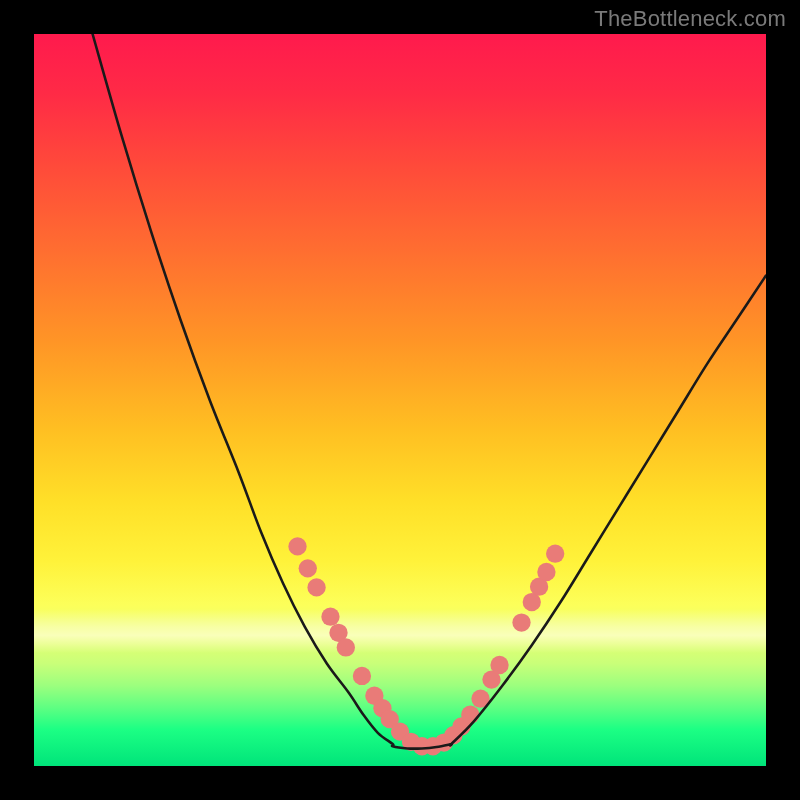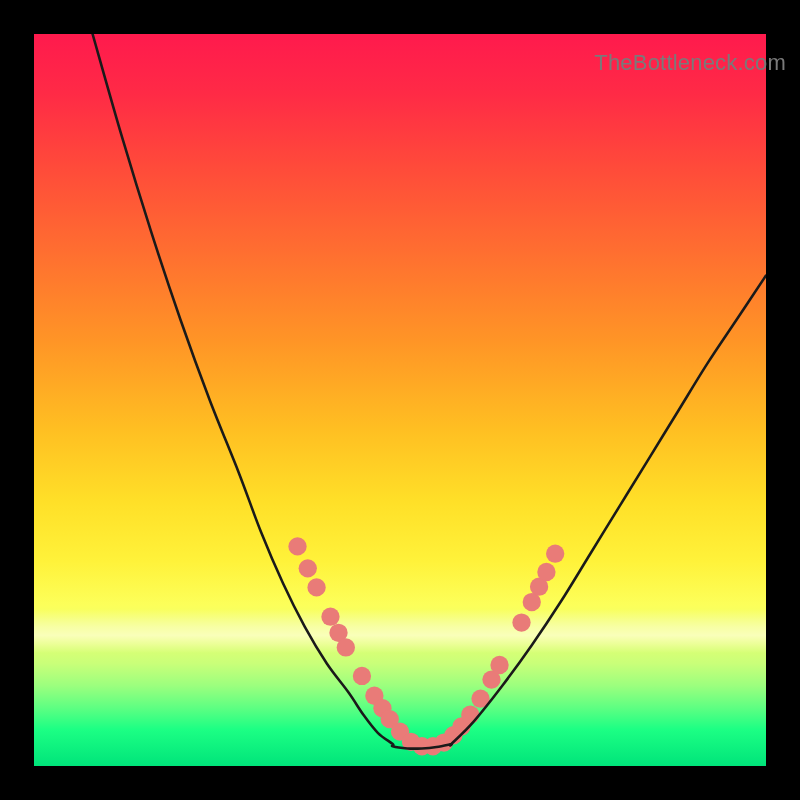--- a/index.html
+++ b/index.html
@@ -64,21 +64,20 @@
   }
   .watermark {
     position: absolute;
     top: 6px;
     right: 14px;
     color: #7a7a7a;
     font-size: 22px;
     letter-spacing: 0.2px;
     font-weight: 500;
     user-select: none;
-    margin-top: 44px;
   }
   svg.curves {
     position: absolute;
     inset: 0;
     width: 100%;
     height: 100%;
   }
 </style>
 </head>
 <body>

